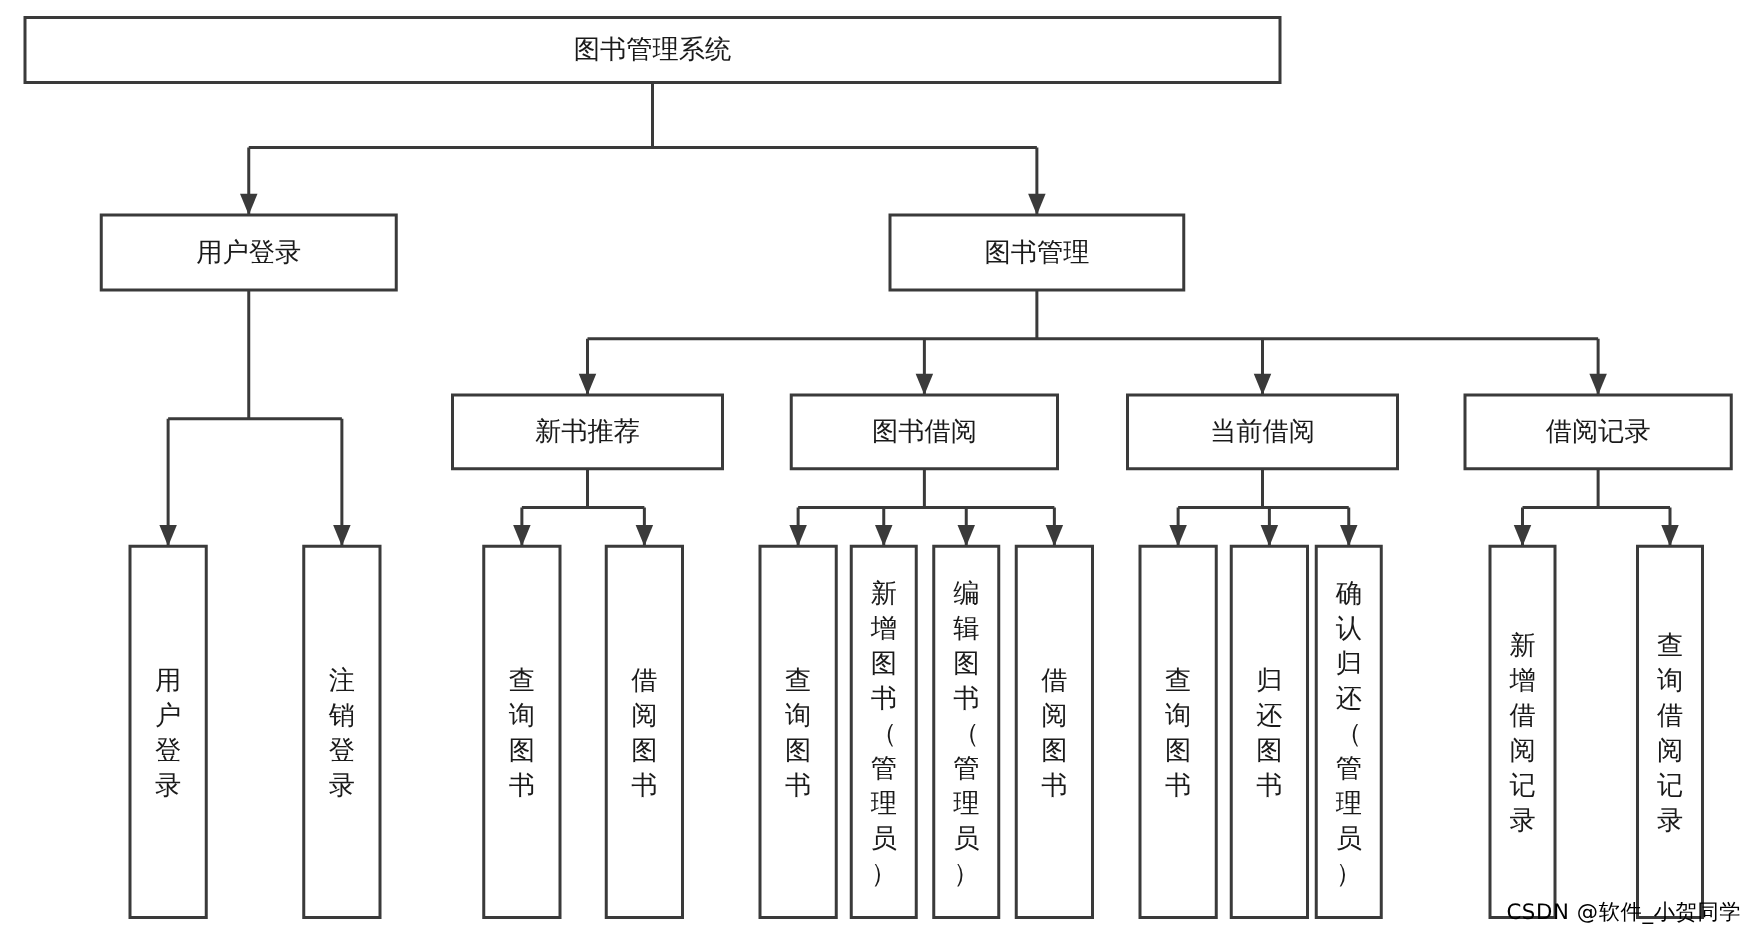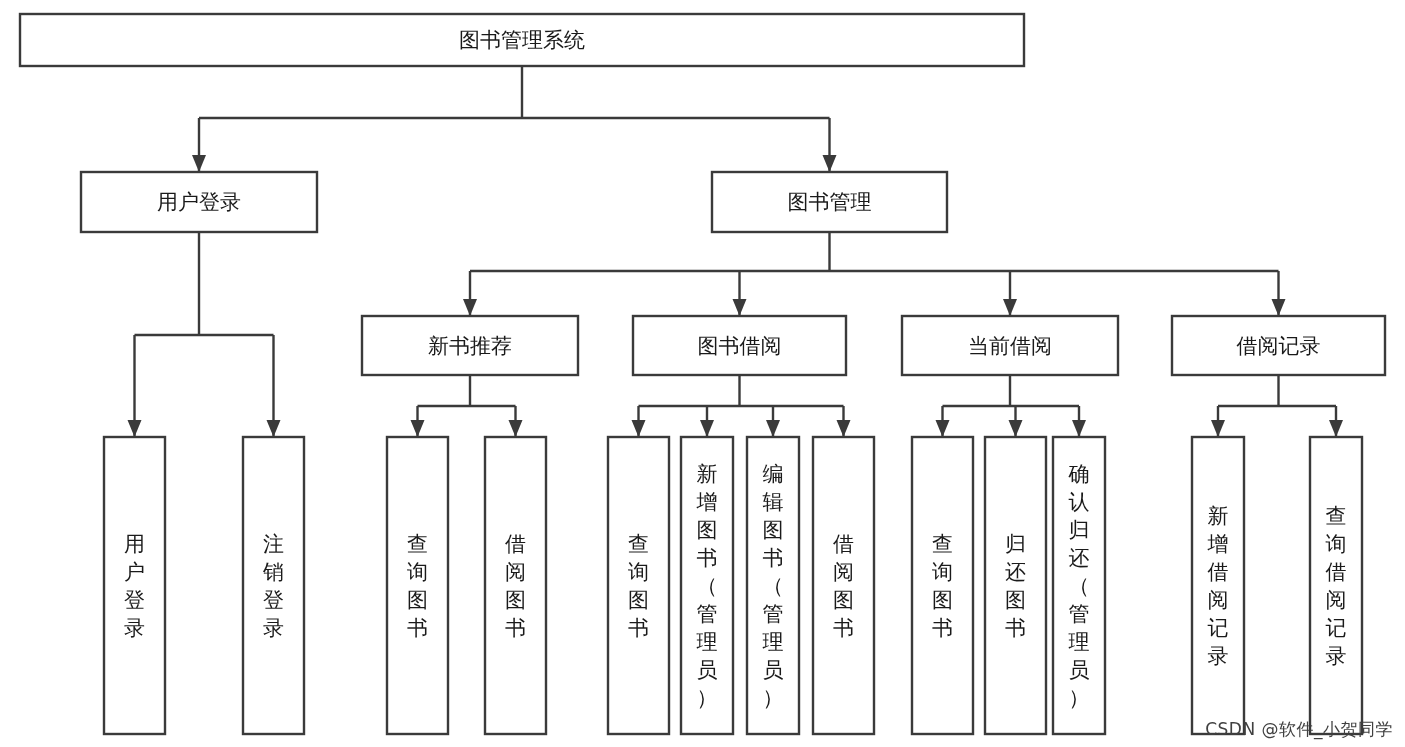--- a/index.html
+++ b/index.html
@@ -56,21 +56,21 @@
     font-size: 21px;
     fill: #1a1a1a;
     text-anchor: middle;
   }
   .watermark-text {
     position: absolute;
     right: 12px;
     bottom: 6px;
     font-family: "DejaVu Sans", "Liberation Sans", sans-serif;
     font-size: 17px;
-    color: #404040;
+    color: #000000;
     letter-spacing: 0.5px;
     white-space: nowrap;
     user-select: none;
   }
 </style>
 </head>
 <body>
 
 <div id="diagram-root">
   <svg id="tree-svg" viewBox="0 0 1405 747" xmlns="http://www.w3.org/2000/svg">

